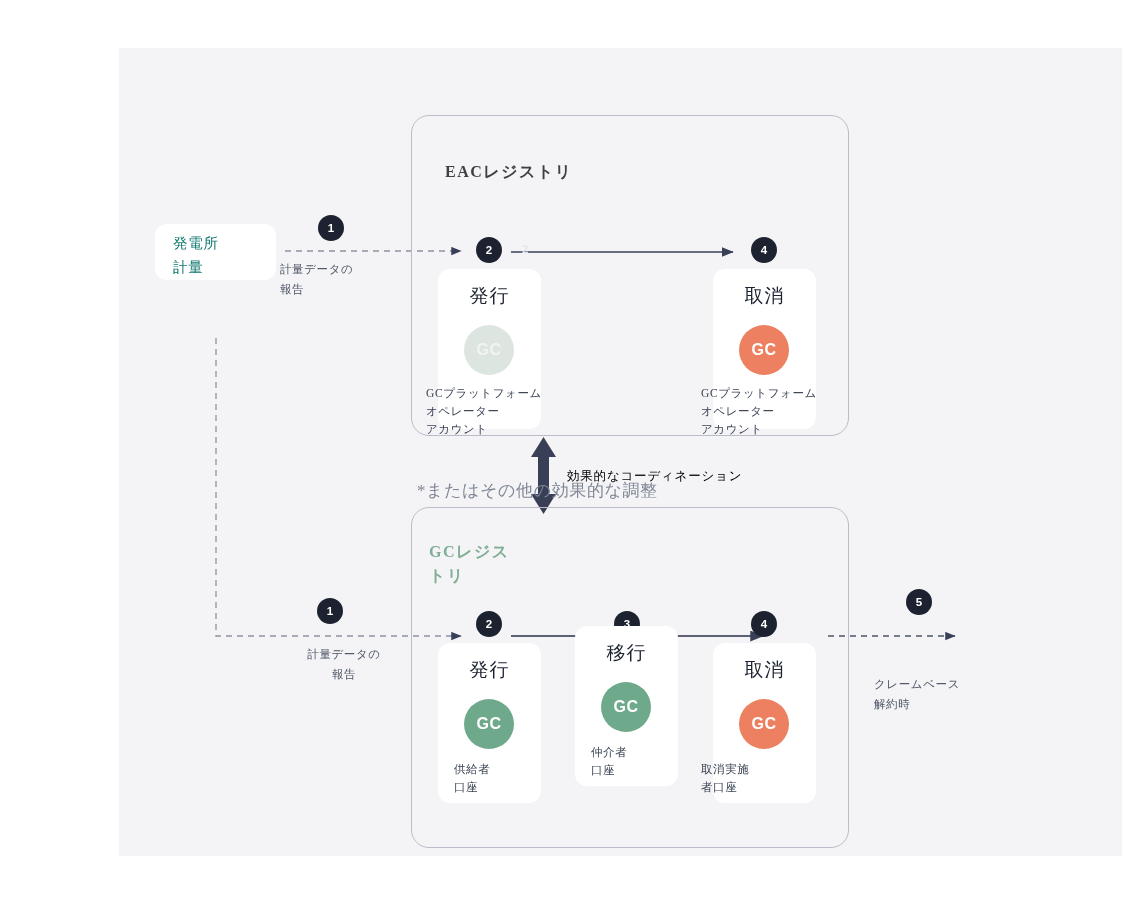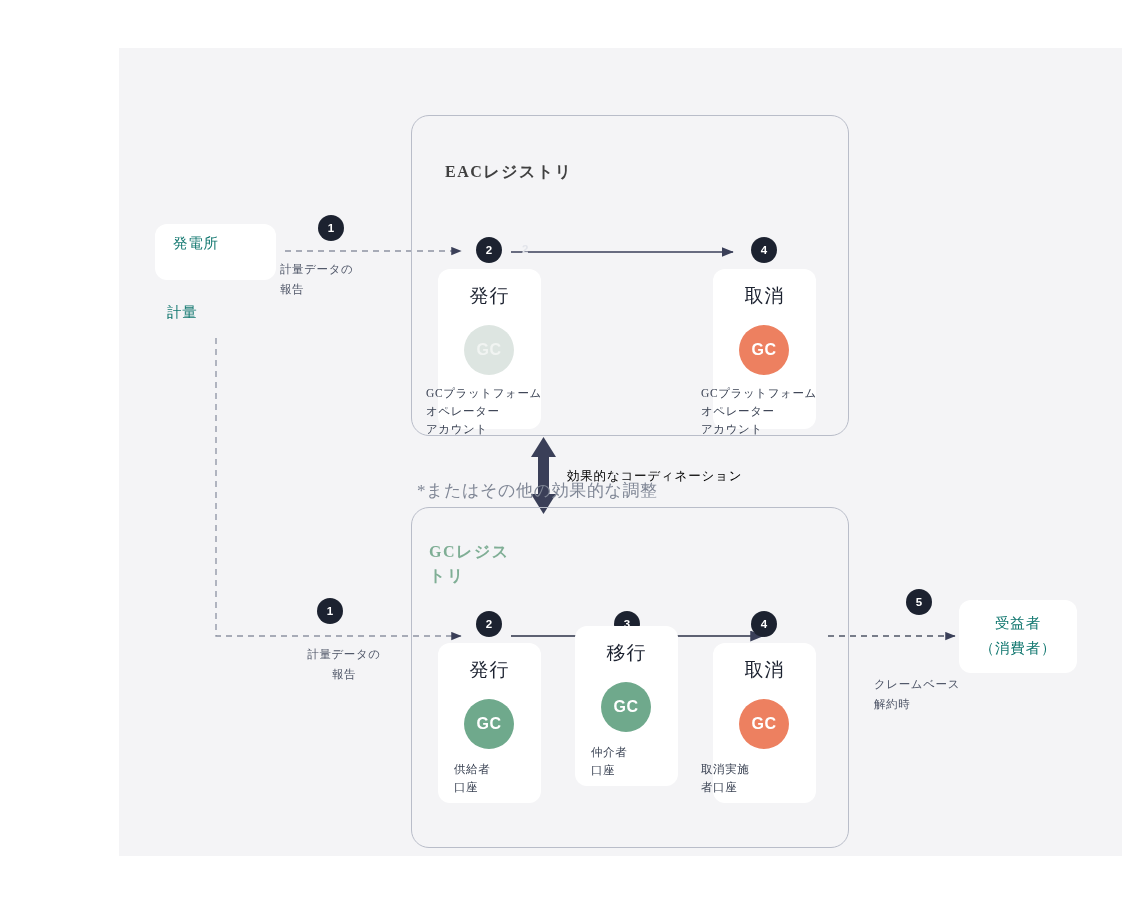--- a/index.html
+++ b/index.html
@@ -81,21 +81,21 @@
 
     <g>
       <rect x="419" y="404" width="11" height="47" fill="#3a3f58"></rect>
       <path d="M424.5,389 L437,409 L412,409 z" fill="#3a3f58"></path>
       <path d="M424.5,466 L437,446 L412,446 z" fill="#3a3f58"></path>
     </g>
   </svg>
 
   <div class="plainbox" id="plant-box" style="left:36px;top:176px;width:121px;height:56px;">
     <span style="left:18px;top:7px;">発電所</span>
-    <span style="left:12px;top:31px;margin-top:45px;">計量</span>
+    <span style="left:18px;top:31px;">計量</span>
   </div>
 
   <div class="badge" style="left:199px;top:167px;">1</div>
   <div class="caption" style="left:161px;top:212px;">
     <span>計量データの</span><br>
     <span>報告</span>
   </div>
 
   <div class="badge" style="left:198px;top:550px;">1</div>
   <div class="caption" style="left:170px;top:597px;text-align:center;width:110px;">
@@ -168,23 +168,19 @@
       <div class="gc gc-orange" style="left:26px;top:56px;width:50px;height:50px;">GC</div>
       <div class="card-sub" style="top:118px;">
         <span>取消実施</span><br>
         <span>者口座</span>
       </div>
     </div>
   </div>
 
   <div class="badge" style="left:787px;top:541px;">5</div>
 
-  <div class="plainbox" id="beneficiary-box" style="left:840px;top:552px;width:118px;height:73px;">
-    <span style="left:0;top:11px;width:118px;text-align:center;">受益者</span>
-    <span style="left:0;top:36px;width:118px;text-align:center;">（消費者）</span>
-  </div>
 
   <div class="caption" style="left:755px;top:627px;">
     <span>クレームベース</span><br>
     <span>解約時</span>
   </div>
 
 </div>
 
 </body></html>

